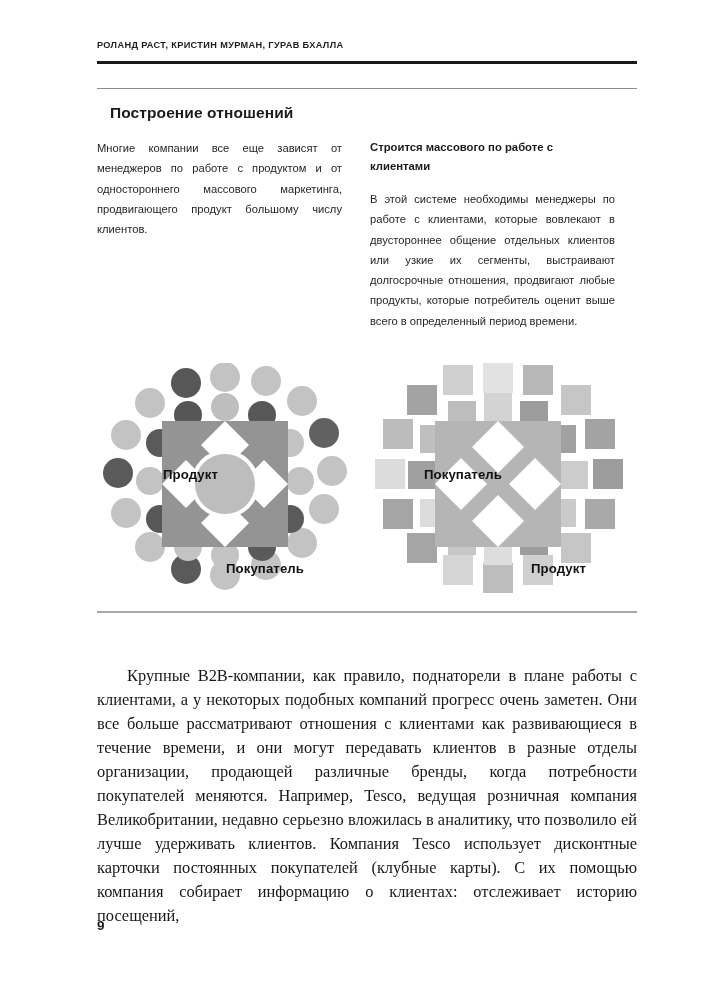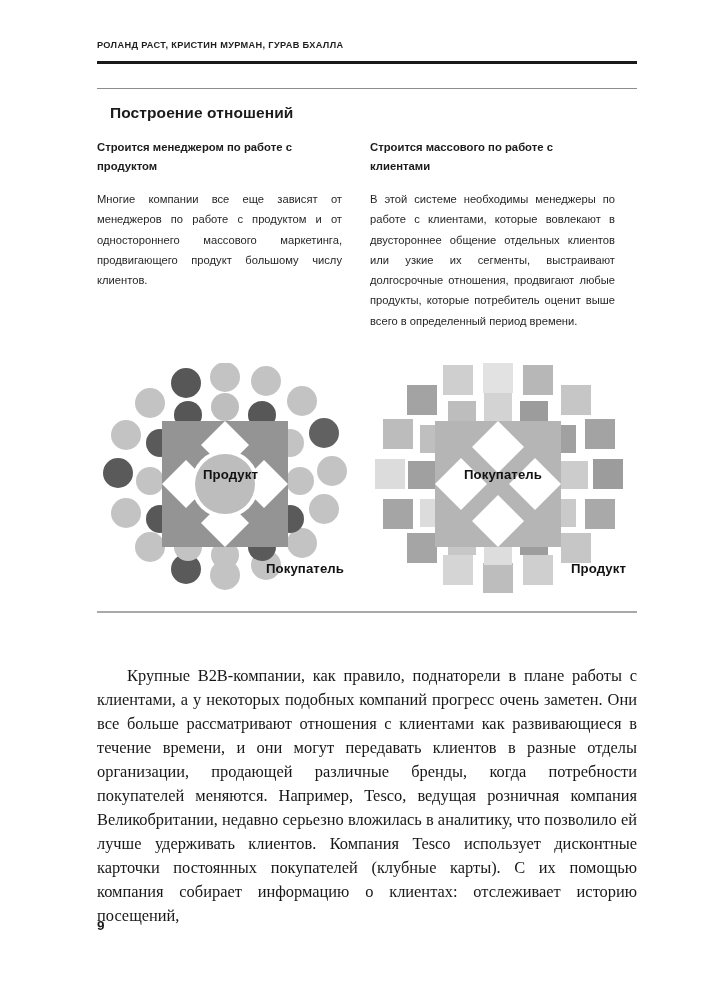--- a/index.html
+++ b/index.html
@@ -109,21 +109,20 @@
 
   .dia-svg { display: block; width: 250px; height: 230px; }
 
   .dia-label {
     position: absolute;
     font-size: 13.2px;
     font-weight: bold;
     color: #121212;
     white-space: nowrap;
     letter-spacing: 0.1px;
-    padding-left: 40px;
   }
   .lbl-center-l { left: 63px;  top: 104px; }
   .lbl-corner-l { left: 126px; top: 198px; }
   .lbl-center-r { left: 51px;  top: 104px; }
   .lbl-corner-r { left: 158px; top: 198px; }
 
   
   .main-text {
     position: absolute;
     left: 97px;
@@ -155,21 +154,20 @@
 <div class="page">
 
   <div class="running-head">РОЛАНД РАСТ, КРИСТИН МУРМАН, ГУРАВ БХАЛЛА</div>
 
   <div class="rule-thick"></div>
   <div class="rule-thin-top"></div>
 
   <div class="section-title">Построение отношений</div>
 
   <div class="col col-left">
-    <p class="col-head">Строится менеджером по работе с продуктом</p>
     <p class="col-body">Многие компании все еще зависят от менеджеров по работе с продуктом и от одностороннего массового маркетинга, продвигающего продукт большому числу клиентов.</p>
   </div>
 
   <div class="col col-right">
     <p class="col-head">Строится массового по работе с клиентами</p>
     <p class="col-body">В этой системе необходимы менеджеры по работе с клиентами, которые вовлекают в двустороннее общение отдельных клиентов или узкие их сегменты, выстраивают долгосрочные отношения, продвигают любые продукты, которые потребитель оценит выше всего в определенный период времени.</p>
   </div>
 
   <div class="diagram diagram-left">
     <svg class="dia-svg" viewBox="0 0 250 230">

